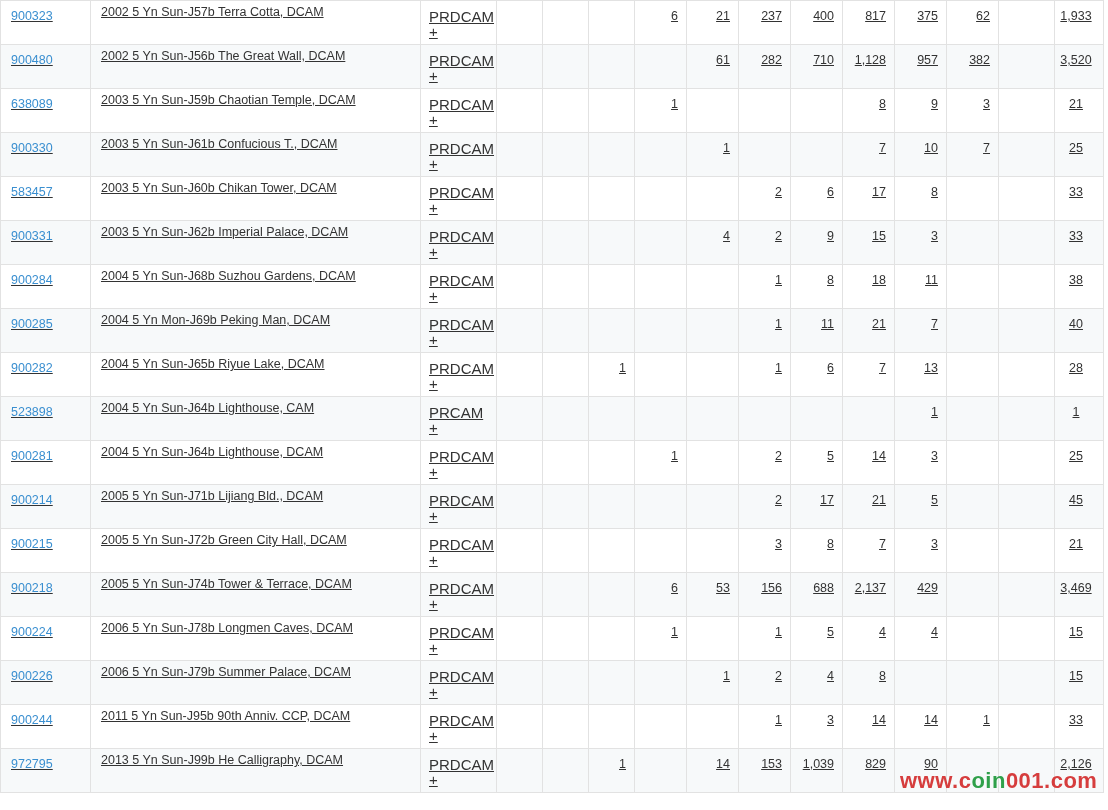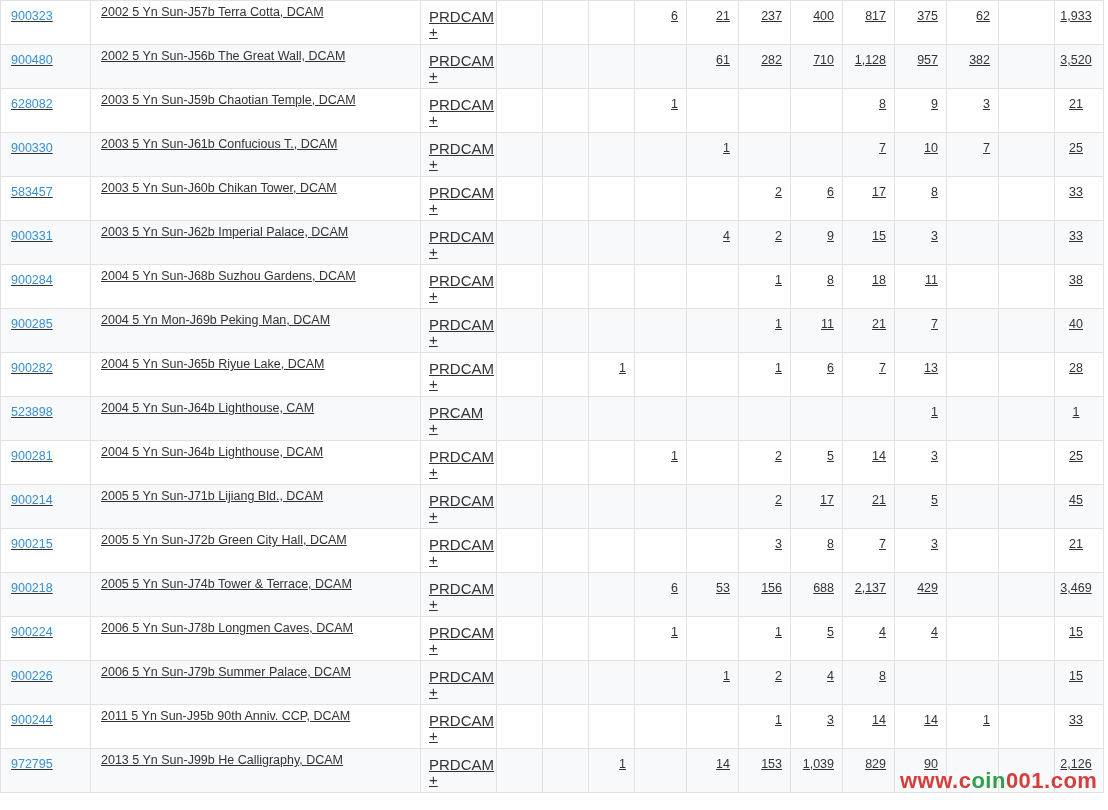--- a/index.html
+++ b/index.html
@@ -217,21 +217,21 @@
           </td>
           <td>
             <div class="cell-num"></div>
           </td>
           <td>
             <div class="cell-total">3,520</div>
           </td>
         </tr>
         <tr class="row-even">
           <td>
-            <div class="cell-id"><a href="#">628082</a></div>
+            <div class="cell-id"><a href="#">638089</a></div>
           </td>
           <td>
             <div class="cell-desc">2003 5 Yn Sun-J59b Chaotian Temple, DCAM</div>
           </td>
           <td>
             <div class="cell-grade"><span>PRDCAM</span><span class="plus">+</span></div>
           </td>
           <td>
             <div class="cell-num"></div>
           </td>

